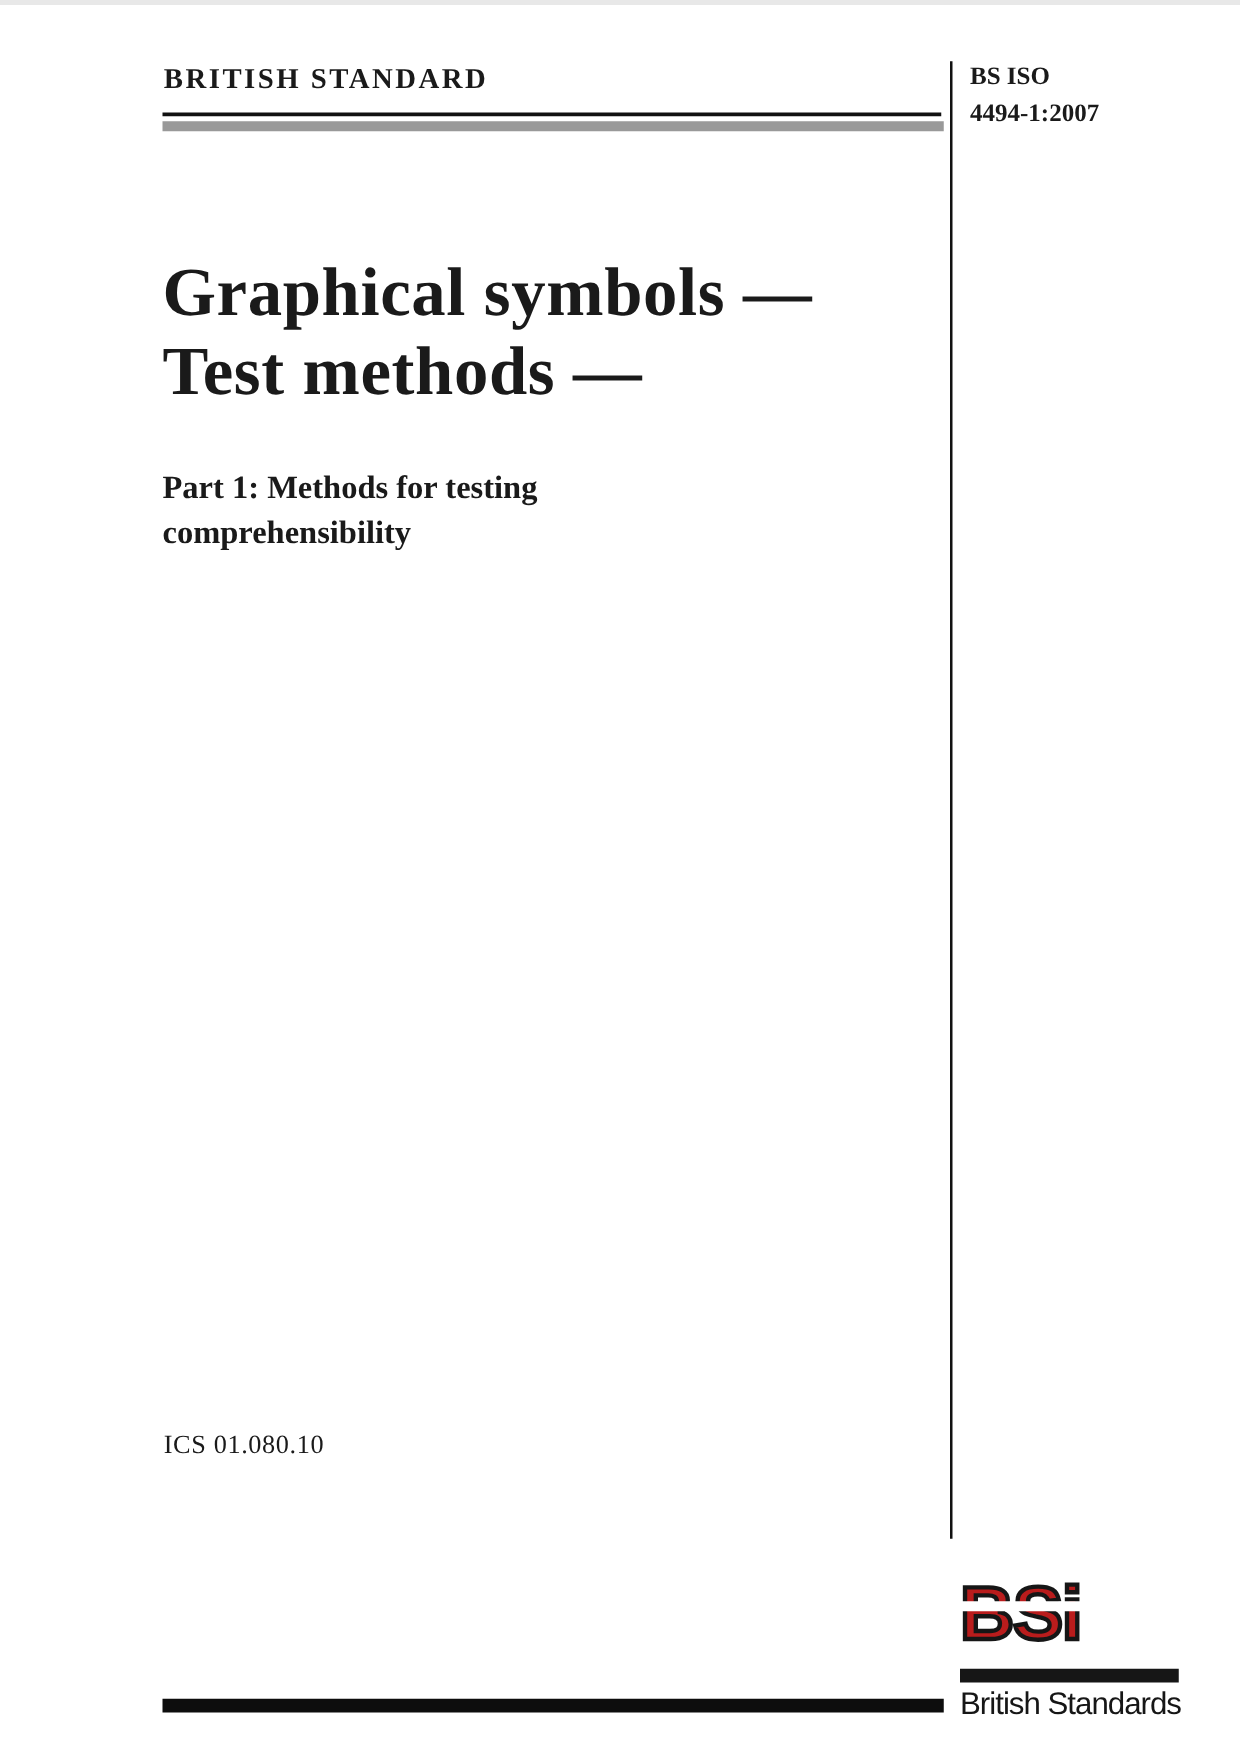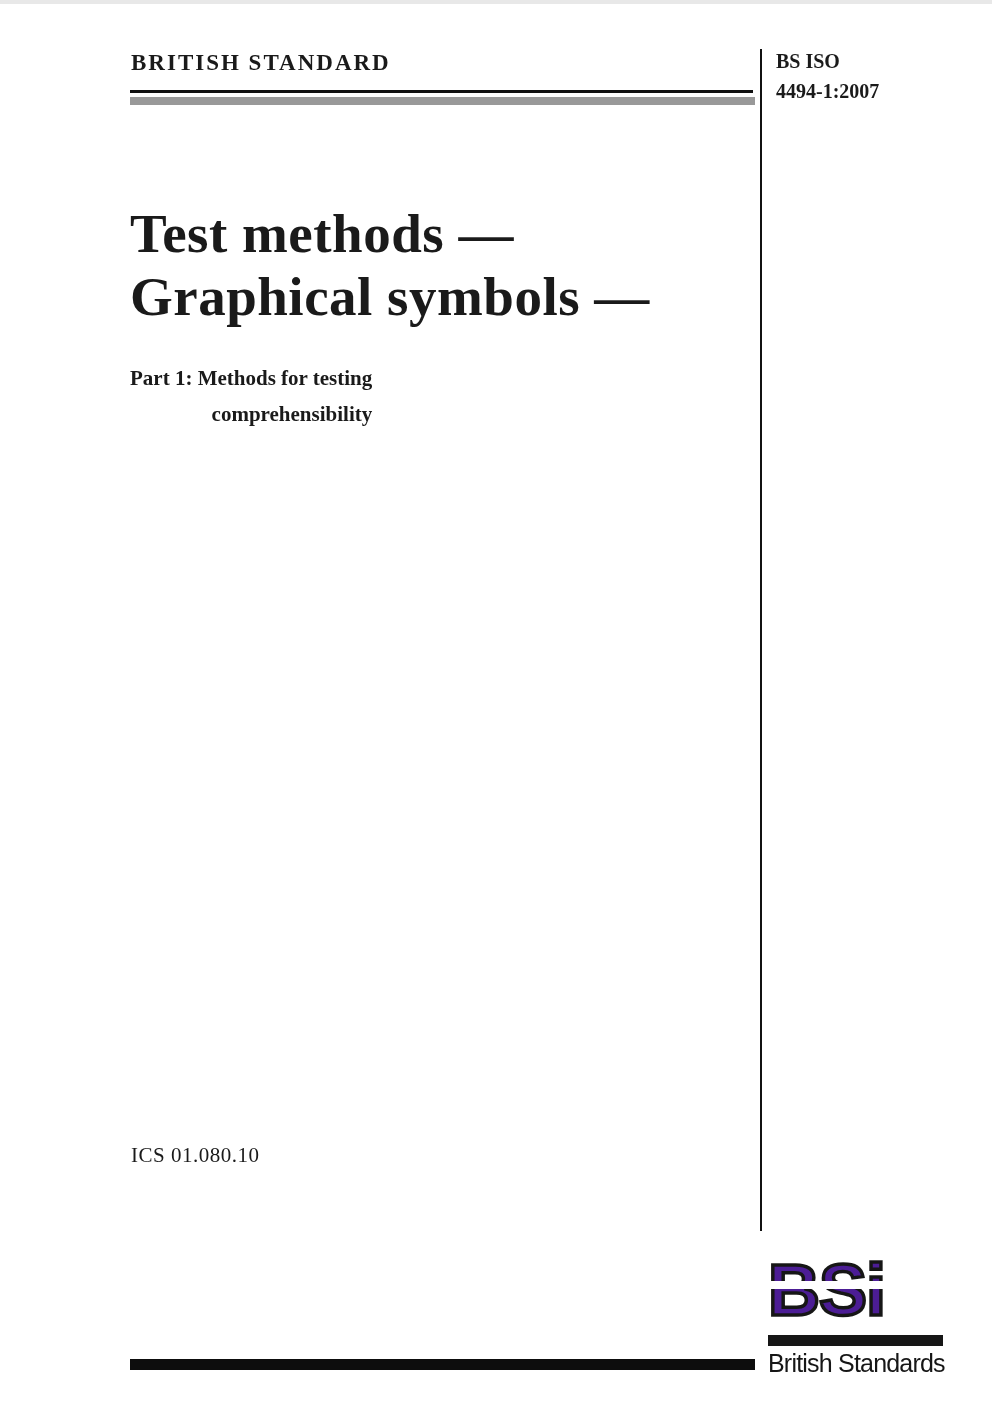--- a/index.html
+++ b/index.html
@@ -55,26 +55,25 @@
     position: absolute;
     left: 130px; top: 198px;
     font-size: 55px;
     font-weight: bold;
     line-height: 63px;
     letter-spacing: 0.5px;
     white-space: nowrap;
   }
   .doc-subtitle {
     position: absolute;
-    left: 130px; top: 356px;
-    font-size: 21px;
+    left: 130px; top: 368px;
+    font-size: 26px;
     font-weight: bold;
     line-height: 36px;
     white-space: nowrap;
-    text-align: right;
   }
 
   
   .ics-number {
     position: absolute;
     left: 131px; top: 1139px;
     font-size: 21px;
     letter-spacing: 0.5px;
   }
   .copyright-text {
@@ -103,25 +102,25 @@
     color: #161616;
   }
   .bsi-acronym-box {
     position: relative;
     width: 178px; height: 72px;
     overflow: hidden;
   }
   .bsi-acronym {
     position: absolute;
     left: 0; top: -14px;
-    font-size: 72px;
+    font-size: 60px;
     font-weight: bold;
     letter-spacing: -1px;
     line-height: 89px;
-    color: #4c1d95;
+    color: #b91c1c;
     -webkit-text-stroke: 3.5px #161616;
     white-space: nowrap;
   }
   .bsi-stripe {
     position: absolute;
     left: 0; top: 21px;
     width: 178px; height: 8px;
     background: #ffffff;
   }
   .bsi-bar {
@@ -146,22 +145,22 @@
   <div class="rule-black"></div>
   <div class="rule-gray" style="background: rgb(153, 153, 153);"></div>
   <div class="vertical-rule"></div>
 
   <div class="std-ref">
     <div>BS ISO</div>
     <div>4494-1:2007</div>
   </div>
 
   <div class="doc-title">
+    <div>Graphical symbols —</div>
     <div>Test methods —</div>
-    <div>Graphical symbols —</div>
   </div>
 
   <div class="doc-subtitle">
     <div>Part 1: Methods for testing</div>
     <div>comprehensibility</div>
   </div>
 
   <div class="ics-number">ICS 01.080.10</div>
 
   <div class="copyright-bar" style="background: rgb(13, 13, 13);"></div>

